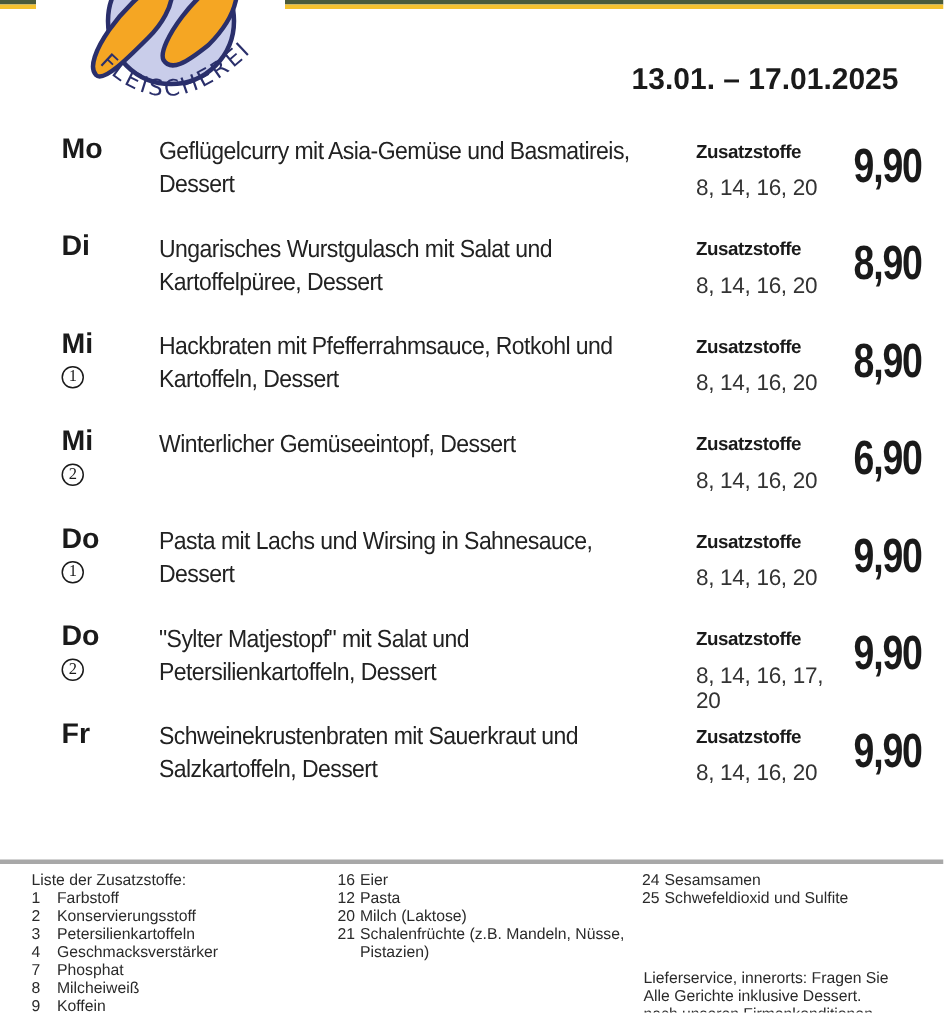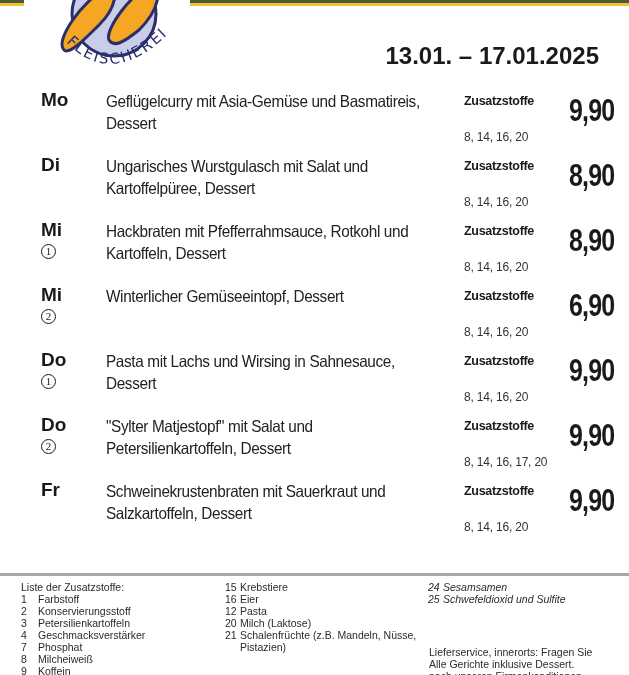--- a/index.html
+++ b/index.html
@@ -9,51 +9,51 @@
       font-family: "Liberation Sans", sans-serif;
     }
     .topbar { position: absolute; top: 0; height: 6px; }
     .topbar .dark { height: 3px; background: #4a5a3a; }
     .topbar .yellow { height: 3px; background: #f3c12f; }
     .topbar.left { left: 0; width: 24px; }
     .topbar.right { left: 190px; right: 0; }
     .logo { position: absolute; left: 24px; top: -30px; width: 166px; height: 102px; }
     .date-range {
       position: absolute; right: 30px; top: 42px;
-      font-size: 24px; font-weight: bold; color: #1a1a1a;
+      font-size: 20px; font-weight: bold; color: #1a1a1a;
     }
     .menu { position: absolute; left: 0; top: 87px; width: 629px; }
     .row { position: absolute; left: 16px; width: 629px; height: 60px; }
     .day { position: absolute; left: 25px; top: 2px; font-size: 19px; font-weight: bold; }
     .variant {
       position: absolute; left: 25px; top: 27px; width: 15px; height: 15px;
       border: 1.3px solid #1a1a1a; border-radius: 50%; box-sizing: border-box;
       font-family: "Liberation Serif", serif; font-size: 11px; line-height: 13px; text-align: center;
     }
     .dish {
       position: absolute; left: 90px; top: 3px; width: 355px;
       font-size: 16.5px; line-height: 22px; letter-spacing: -0.4px; color: #222;
       transform: scaleX(0.93); transform-origin: left top;
     }
     .add { position: absolute; left: 448px; top: 7px; width: 94px; text-align: left; }
     .add-label { font-size: 12.5px; font-weight: bold; letter-spacing: -0.3px; }
-    .add-codes { font-size: 12px; margin-top: 22px; letter-spacing: -0.2px; color: #333; }
+    .add-codes { font-size: 15px; margin-top: 9px; letter-spacing: -0.2px; color: #333; }
     .price {
       position: absolute; left: 553px; top: 5px; width: 50px;
       font-size: 32px; font-weight: bold; letter-spacing: -1px;
       transform: scaleX(0.78); transform-origin: left top;
     }
     .divider { position: absolute; left: 0; right: 0; top: 573px; height: 3px; background: #a8a8a8; }
     .legend { position: absolute; top: 581px; font-size: 10.5px; line-height: 12px; color: #2a2a2a; }
     .legend .item { display: flex; }
     .legend .num { width: 17px; flex: none; }
     .legend .num2 { width: 15px; flex: none; }
     .col1 { left: 21px; width: 190px; }
     .col2 { left: 225px; width: 200px; }
-    .col3 { left: 428px; width: 200px; font-style: italic; }
+    .col3 { left: 428px; width: 200px; }
     .notes { position: absolute; left: 429px; top: 646px; width: 200px; font-size: 10.5px; line-height: 12px; color: #2a2a2a; }
   </style>
 </head>
 <body>
 
 <div class="topbar left">
   <div class="dark"></div>
     <div class="yellow"></div>
 </div>
 <div class="topbar right">
@@ -180,24 +180,20 @@
       <span>Milcheiweiß</span>
     </div>
   <div class="item">
       <span class="num">9</span>
       <span>Koffein</span>
     </div>
 </div>
 
 <div class="legend col2">
   <div class="item">
-      <span class="num2">15</span>
-      <span>Krebstiere</span>
-    </div>
-  <div class="item">
       <span class="num2">16</span>
       <span>Eier</span>
     </div>
   <div class="item">
       <span class="num2">12</span>
       <span>Pasta</span>
     </div>
   <div class="item">
       <span class="num2">20</span>
       <span>Milch (Laktose)</span>

